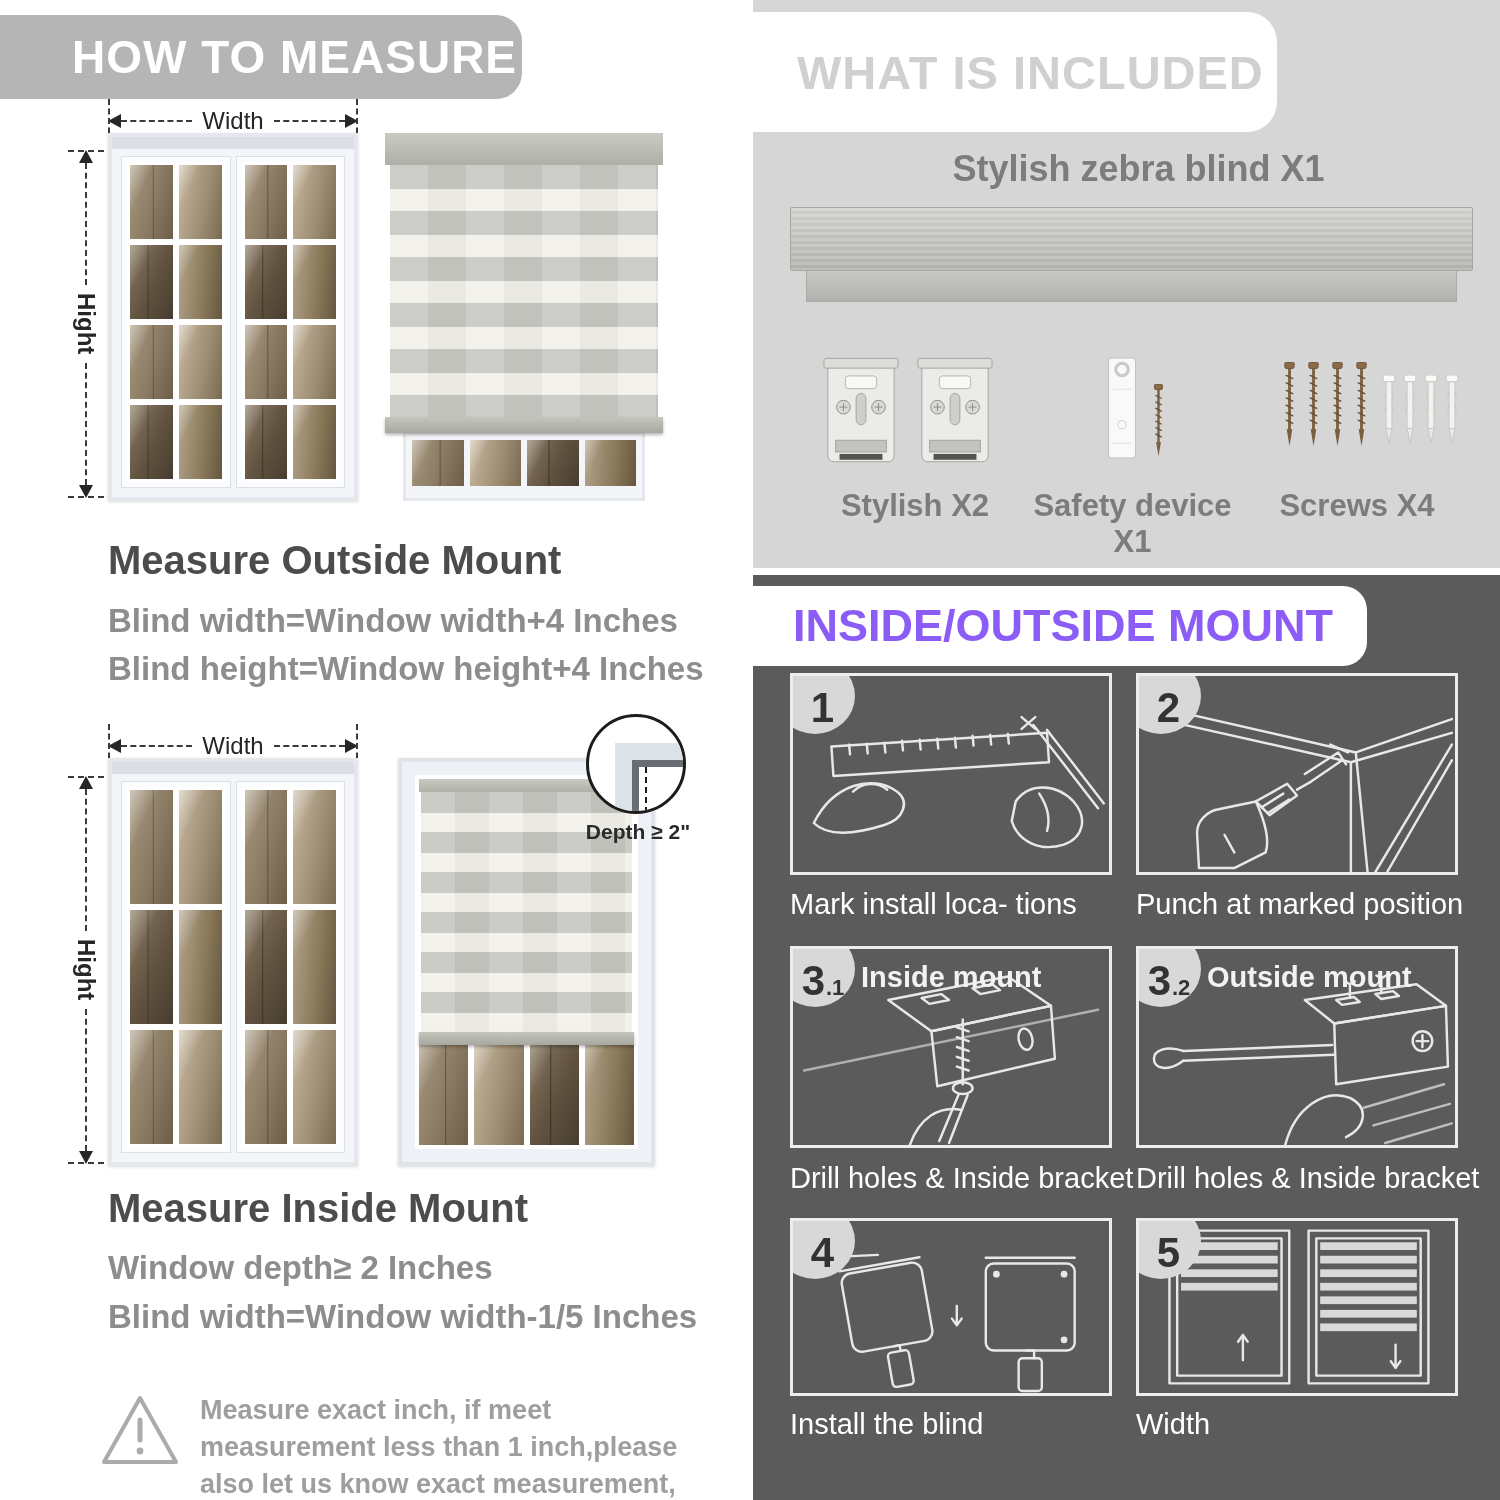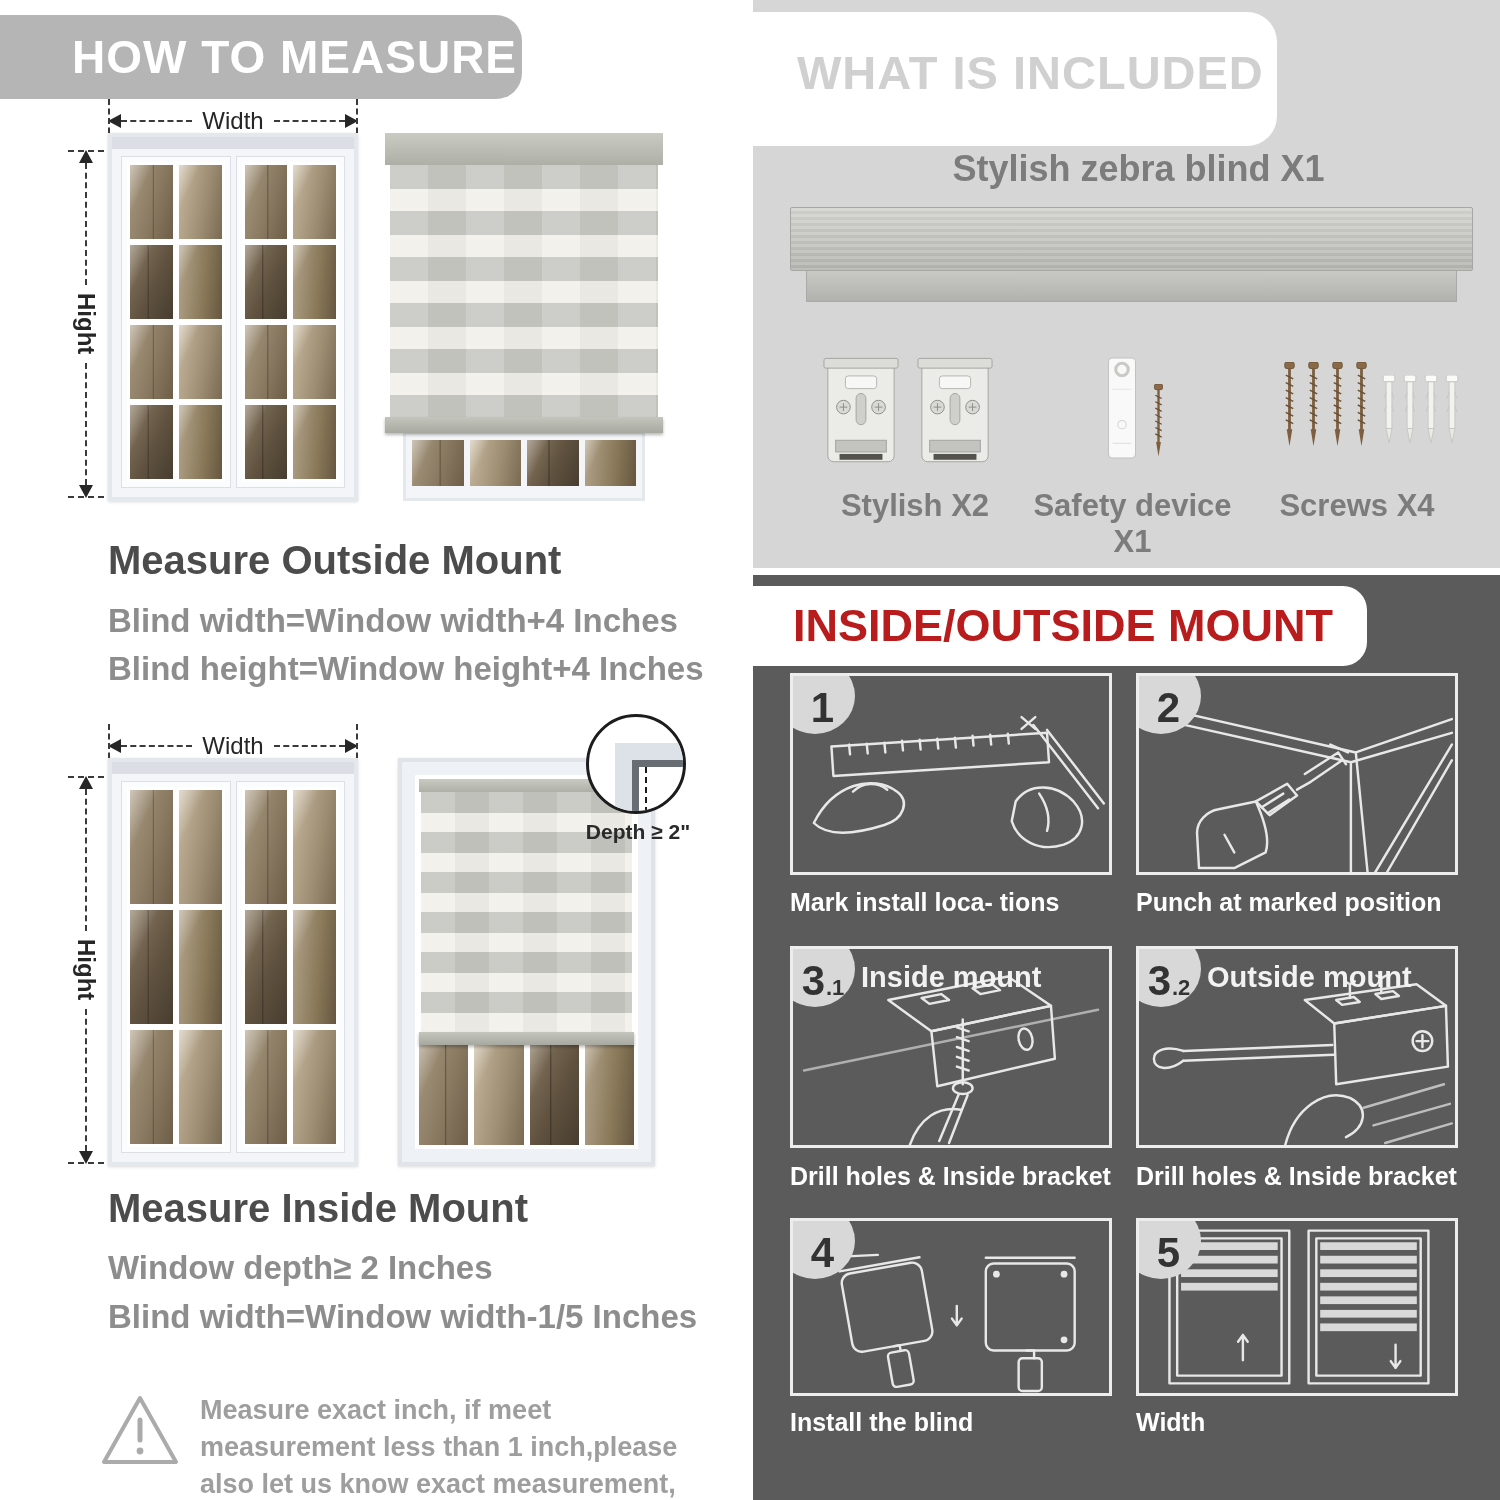--- a/index.html
+++ b/index.html
@@ -80,42 +80,42 @@
      border-left:7px solid #686d74;border-top:7px solid #686d74;}
   .circle .dash{position:absolute;left:56px;top:50px;height:56px;border-left:2px dashed #1c1c1c;}
 
   .m-title{font-size:40px;font-weight:bold;color:#4c4c4c;}
   .m-line{font-size:33px;font-weight:bold;color:#8d8d8d;}
   .warn-text{font-size:27px;font-weight:bold;color:#9e9e9e;line-height:37px;}
   .depth-lbl{font-size:21px;font-weight:bold;color:#2a2a2a;text-align:center;}
 
   
   .panel-light{left:753px;top:0;width:747px;height:568px;background:#d6d6d6;}
-  .wi-header{left:753px;top:12px;width:524px;height:134px;background:#fff;border-radius:0 30px 30px 0;
+  .wi-header{left:753px;top:12px;width:524px;height:120px;background:#fff;border-radius:0 30px 30px 0;
      color:#d0d0d0;font-size:47px;font-weight:bold;line-height:122px;padding-left:44px;letter-spacing:1px;}
   .blind-lbl{left:753px;top:148px;width:747px;text-align:center;font-size:36px;font-weight:bold;color:#7c7c7c;padding-left:24px;}
   .bar-main{left:790px;top:207px;width:683px;height:64px;border:1px solid #a6a6a2;border-radius:2px;
      background:repeating-linear-gradient(180deg,rgba(255,255,255,.14) 0 3px,rgba(0,0,0,.02) 3px 6px),
      linear-gradient(180deg,#d2d2ce,#c0c0bc 60%,#b3b3af);}
   .bar-low{left:806px;top:271px;width:651px;height:31px;border:1px solid #aaaaa6;border-top:none;
      background:linear-gradient(180deg,#c8c8c4,#b1b1ad);}
   .item-lbl{font-size:31px;font-weight:bold;color:#7c7c7c;text-align:center;}
 
   .panel-dark{left:753px;top:575px;width:747px;height:925px;background:#5b5b5b;}
   .mo-header{left:753px;top:586px;width:614px;height:80px;background:#fff;border-radius:0 24px 24px 0;
-     color:#b91c1c;font-size:45px;font-weight:bold;line-height:80px;padding-left:40px;}
+     color:#8b5cf6;font-size:45px;font-weight:bold;line-height:80px;padding-left:40px;}
 
   .tile{border:3px solid #ededed;overflow:hidden;background:#5b5b5b;}
   .tile svg{display:block;width:100%;height:100%;}
   .badge{position:absolute;top:-18px;left:-18px;width:80px;height:76px;background:#d8d8d8;border-radius:50%;
      display:flex;align-items:flex-end;justify-content:center;padding:0 0 5px 16px;z-index:2;}
   .badge .n{font-size:42px;font-weight:bold;color:#333;line-height:1;}
   .badge .s{font-size:22px;font-weight:bold;color:#333;line-height:1;padding:0 0 3px 1px;}
   .tile-title{position:absolute;top:12px;left:68px;font-size:29px;font-weight:bold;color:#f2f2f2;z-index:2;}
-  .caption{font-size:25px;font-weight:bold;color:#fff;}
+  .caption{font-size:29px;font-weight:normal;color:#fff;}
   .line-art{stroke:#e8e8e8;stroke-width:2.5;fill:none;stroke-linecap:round;stroke-linejoin:round;}
 </style>
 </head>
 <body>
 
 <div class="canvas">
 
   <div class="abs htm-header">HOW TO MEASURE</div>
 
   <div class="abs harrow" style="left:108px;top:108px;width:250px;height:26px;">

